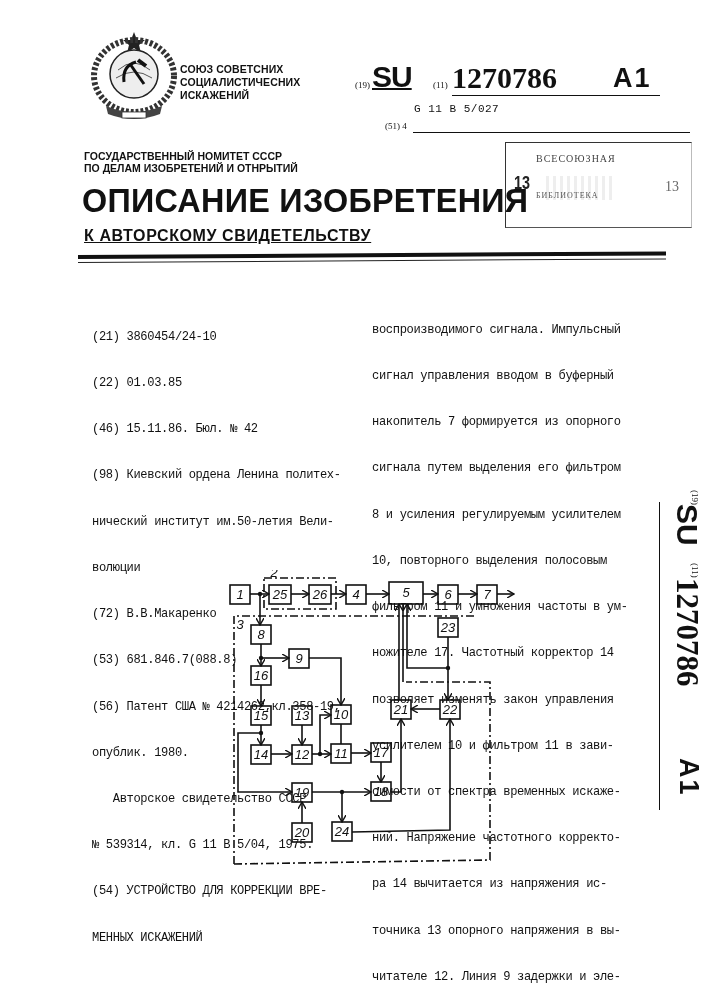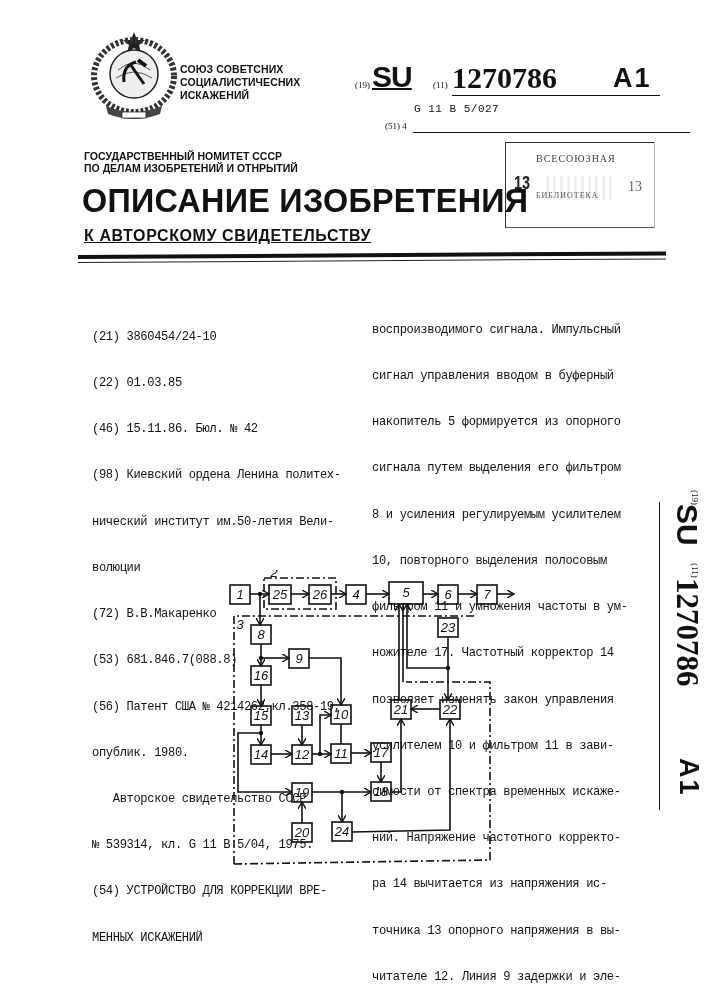--- a/index.html
+++ b/index.html
@@ -20,21 +20,21 @@
 
   .ipc { left: 360px; top: 115px; width: 305px; height: 18px; font-family: "Liberation Serif", serif; font-size: 11px; margin-left: 25px; }
   .ipc .pre { position: absolute; left: 0; bottom: 2px; font-size: 9px; }
   .ipc .val { position: absolute; left: 29px; bottom: 18px; font-family: "Liberation Mono", monospace; font-size: 11px; letter-spacing: 0.5px; }
   .ipc .rule { position: absolute; left: 28px; right: 0; bottom: 0; border-bottom: 1.2px solid #111; }
 
   .committee { left: 84px; top: 150px; font-size: 10.5px; font-weight: bold; line-height: 12px; }
   .title { left: 82px; top: 182px; font-size: 33px; font-weight: bold; letter-spacing: 0.3px; transform: scaleX(0.98); transform-origin: left; }
   .subtitle { left: 84px; top: 227px; font-size: 16px; font-weight: bold; letter-spacing: 0.6px; text-decoration: underline; }
 
-  .stamp { left: 505px; top: 142px; width: 148px; height: 84px; border: 1.5px solid #333; border-right-color: #bbb; border-bottom-color: #555; font-family: "Liberation Serif", serif; color: #444; }
+  .stamp { left: 505px; top: 142px; width: 148px; height: 84px; border: 1.5px solid #333; border-right-color: #bbb; border-bottom-color: #555; font-family: "Liberation Serif", serif; color: #444; padding-left: 37px; }
   .stamp .l1 { position: absolute; left: 30px; top: 10px; font-size: 10px; letter-spacing: 1px; }
   .stamp .n-left { position: absolute; left: 6px; top: 30px; font-size: 18px; font-weight: bold; color: #222; font-family: "Liberation Sans", sans-serif; transform: scaleX(0.8); }
   .stamp .n-right { position: absolute; right: 12px; top: 36px; font-size: 14px; color: #666; }
   .stamp .l3 { position: absolute; left: 30px; top: 48px; font-size: 8px; letter-spacing: 1px; color: #555; }
   .stamp .faint { position: absolute; left: 40px; top: 33px; width: 70px; height: 24px; background: repeating-linear-gradient(90deg, #ddd 0 3px, transparent 3px 7px); opacity: 0.5; }
 
   .thick-rule { left: 78px; top: 255px; width: 588px; height: 4px; background: #111; transform: rotate(-0.35deg); transform-origin: left; }
   .thin-rule { left: 78px; top: 262px; width: 588px; height: 1px; background: #222; transform: rotate(-0.35deg); transform-origin: left; }
 
   
@@ -130,21 +130,21 @@
   <div>(54) УСТРОЙСТВО ДЛЯ КОРРЕКЦИИ ВРЕ-</div>
   <div>МЕННЫХ ИСКАЖЕНИЙ</div>
   
   
   
 </div>
 
 <div class="abs col col-right">
   <div>воспроизводимого сигнала. Импульсный</div>
   <div>сигнал управления вводом в буферный</div>
-  <div>накопитель 5 формируется из опорного</div>
+  <div>накопитель 7 формируется из опорного</div>
   <div>сигнала путем выделения его фильтром</div>
   <div>8 и усиления регулируемым усилителем</div>
   <div>10, повторного выделения полосовым</div>
   <div>фильтром 11 и умножения частоты в ум-</div>
   <div>ножителе 17. Частотный корректор 14</div>
   <div>позволяет изменять закон управления</div>
   <div>усилителем 10 и фильтром 11 в зави-</div>
   <div>симости от спектра временных искаже-</div>
   <div>ний. Напряжение частотного корректо-</div>
   <div>ра 14 вычитается из напряжения ис-</div>

